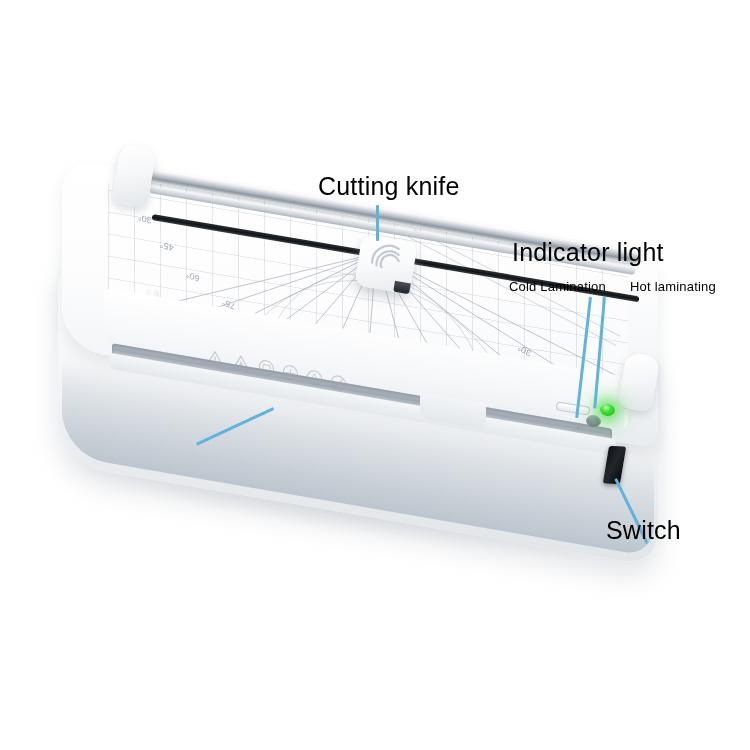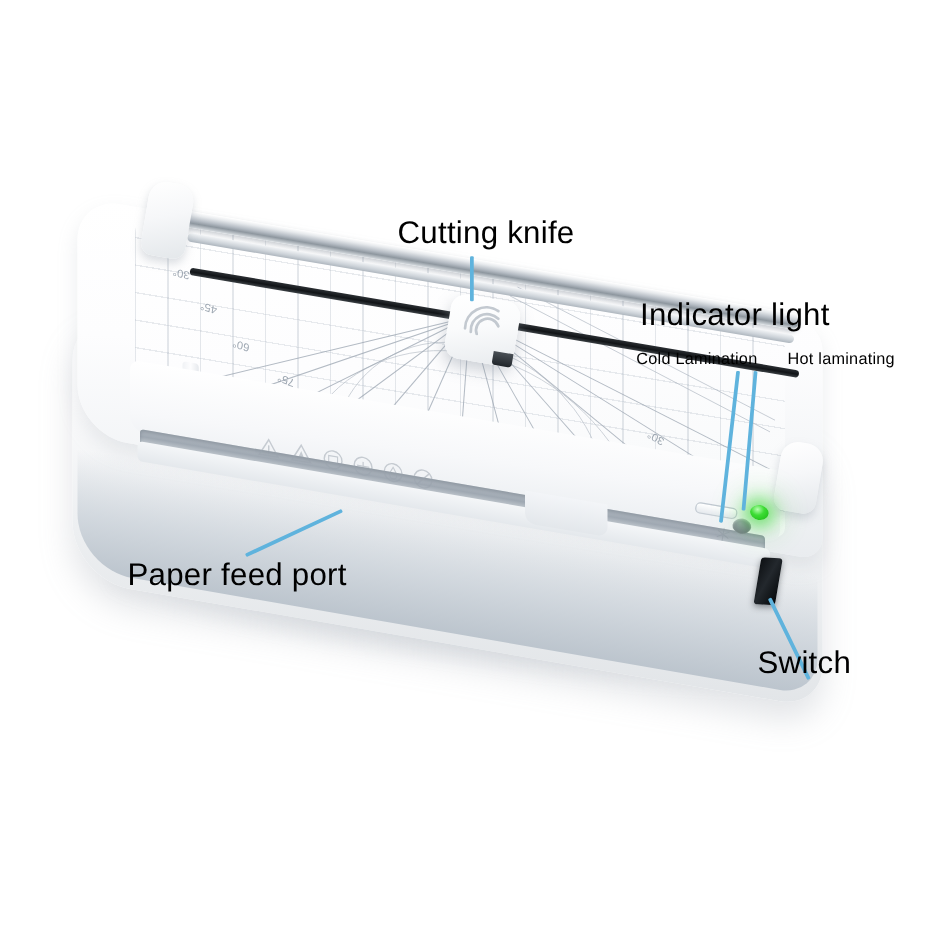--- a/index.html
+++ b/index.html
@@ -401,17 +401,16 @@
   <div class="leader" style="left:617px; top:478px; width:72px; height:3px; transform: rotate(64deg);"></div>
 
   <div class="callout major" style="left:318px; top:172px;">Cutting knife</div>
 
   <div class="callout major" style="left:512px; top:238px;">Indicator light</div>
 
   <div class="callout minor" style="left:495px; top:279px;margin-left:14px;">Cold Lamination</div>
 
   <div class="callout minor" style="left:608px; top:279px;margin-left:22px;">Hot laminating</div>
 
-  <div class="callout major" style="left:102px; top:446px;">Paper feed port</div>
 
   <div class="callout major" style="left:606px; top:516px;">Switch</div>
 
 </div>
 
 </body></html>

